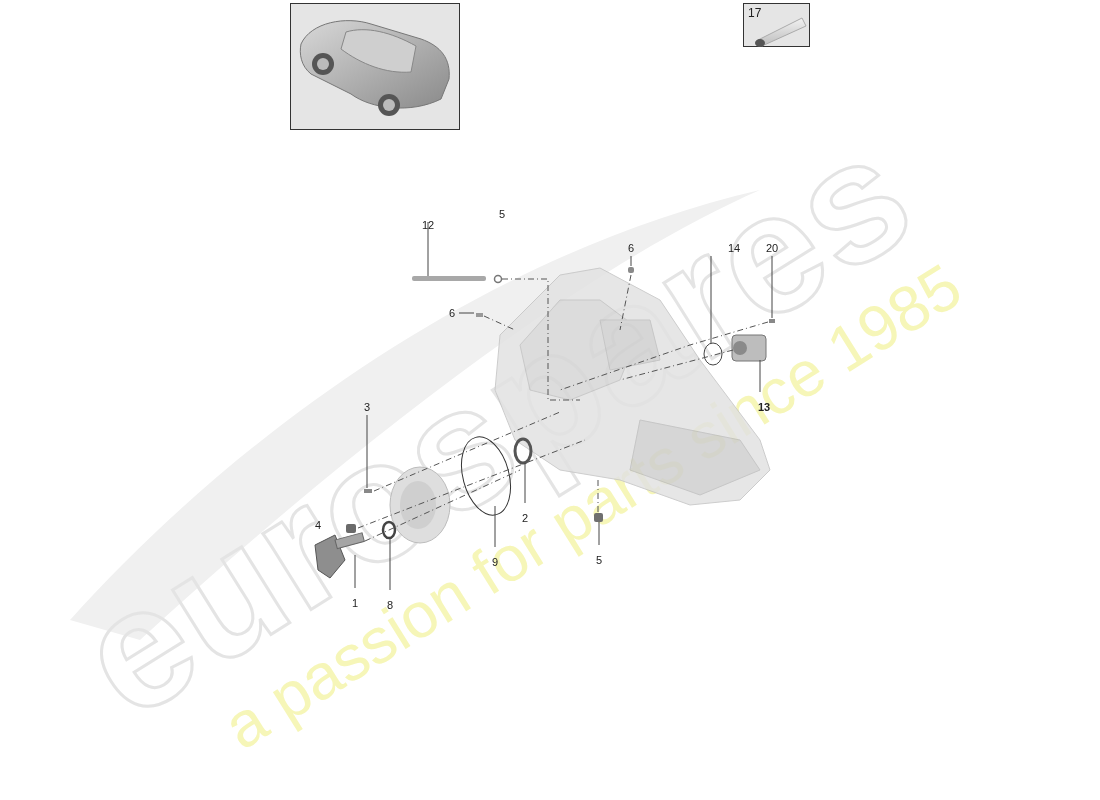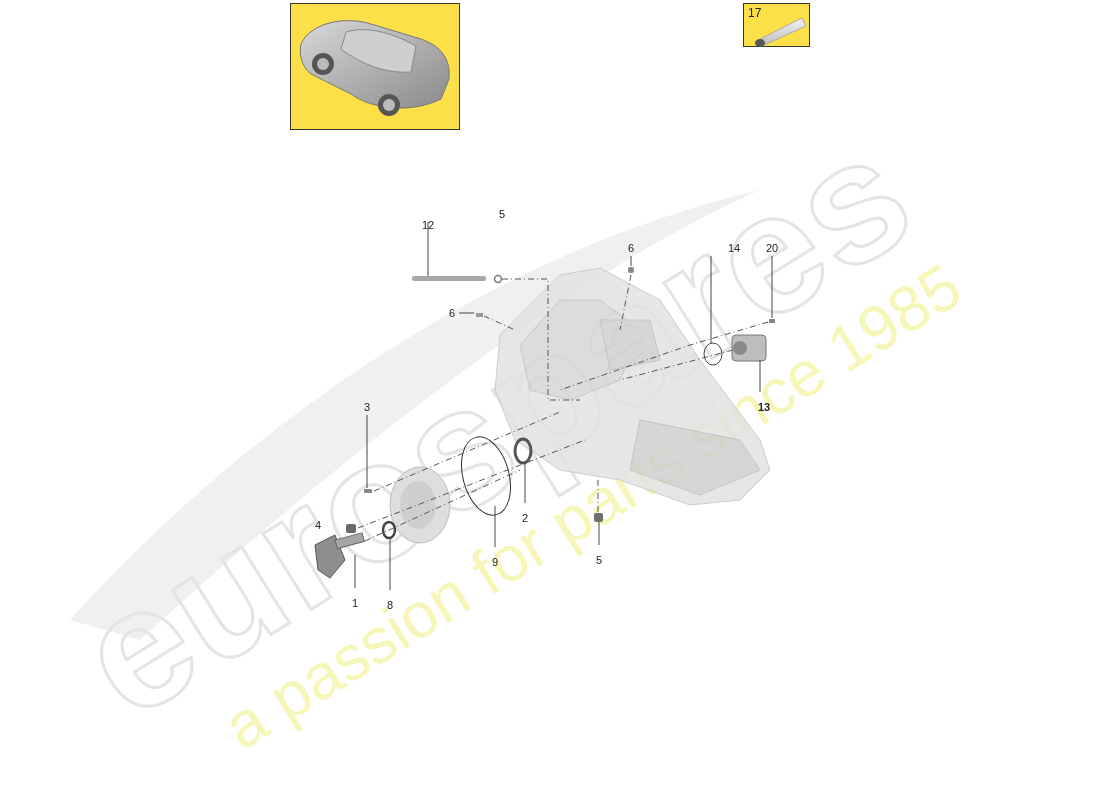--- a/index.html
+++ b/index.html
@@ -1,20 +1,20 @@
 <!DOCTYPE html>
 <html><head>
 <meta charset="utf-8">
 <style>
   html, body { margin:0; padding:0; background:#ffffff; }
   body { width:1100px; height:800px; position:relative; overflow:hidden;
          font-family:"Liberation Sans", sans-serif; }
   .abs { position:absolute; }
   .callout { position:absolute; font-size:11px; color:#222; line-height:1; transform:translate(-50%,0); }
-  .thumb-box { position:absolute; border:1.5px solid #333; background:#fde047; box-sizing:border-box; }
+  .thumb-box { position:absolute; border:1.5px solid #333; background:#e5e5e5; box-sizing:border-box; }
   .thumb-label { position:absolute; left:4px; top:2px; font-size:12px; color:#222; }
   svg { position:absolute; left:0; top:0; }
   .wm-text { position:absolute; font-family:"Liberation Sans", sans-serif; white-space:nowrap; transform-origin:left bottom; }
 </style>
 </head>
 <body>
 
 <div class="abs" style="left:0;top:0;width:1100px;height:800px;">
   <svg width="1100" height="800">
     <path d="M70,620 C250,420 500,250 760,190 C600,260 380,420 140,640 Z" fill="#f0f0f0"></path>

